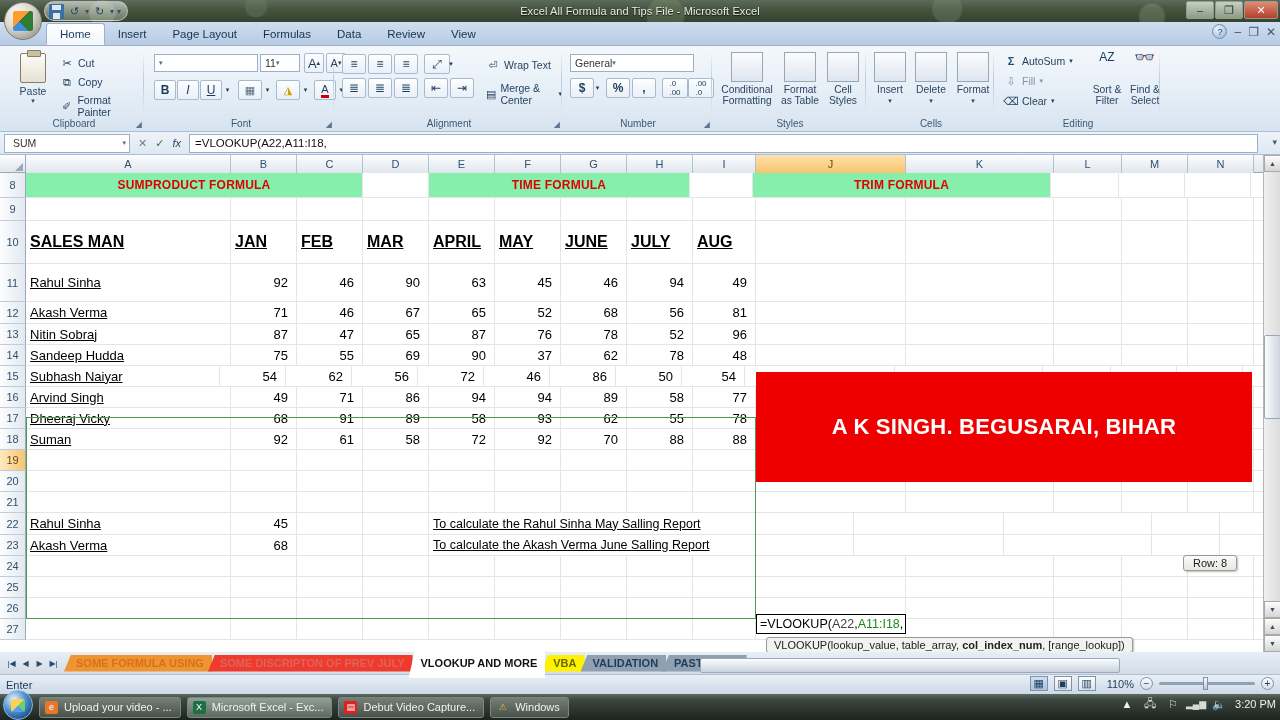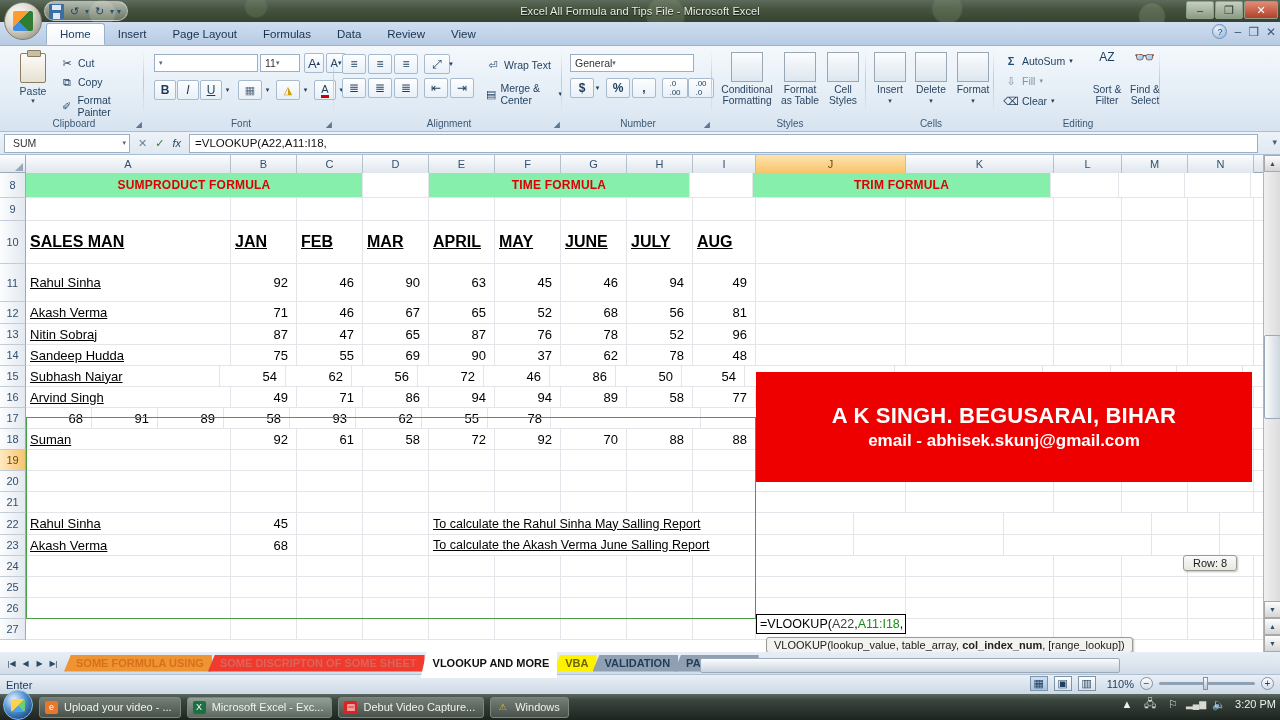--- a/index.html
+++ b/index.html
@@ -708,20 +708,21 @@
       <div class="cell r" style="width:66px">89</div>
       <div class="cell r" style="width:66px">58</div>
       <div class="cell r" style="width:63px">77</div>
       <div class="cell" style="width:150px"></div>
       <div class="cell" style="width:148px"></div>
       <div class="cell" style="width:68px"></div>
       <div class="cell" style="width:66px"></div>
       <div class="cell" style="width:66px"></div>
     </div>
     <div class="row" style="height:21px">
+      <div class="cell l" style="width:205px">Dheeraj Vicky</div>
       <div class="cell r" style="width:66px">68</div>
       <div class="cell r" style="width:66px">91</div>
       <div class="cell r" style="width:66px">89</div>
       <div class="cell r" style="width:66px">58</div>
       <div class="cell r" style="width:66px">93</div>
       <div class="cell r" style="width:66px">62</div>
       <div class="cell r" style="width:66px">55</div>
       <div class="cell r" style="width:63px">78</div>
       <div class="cell" style="width:150px"></div>
       <div class="cell" style="width:148px"></div>
@@ -884,21 +885,20 @@
       <div class="cell" style="width:68px"></div>
       <div class="cell" style="width:66px"></div>
       <div class="cell" style="width:66px"></div>
     </div>
   </div>
 
   <div id="selrange"></div>
 
   <div id="banner">
     <div class="l1">A K SINGH. BEGUSARAI, BIHAR</div>
-    <div class="l2">email - abhisek.skunj@gmail.com</div>
   </div>
 
   <div id="editcell">
     <span>=VLOOKUP(</span>
       <span style="color:#404040">A22</span>
       <span>,</span>
       <span style="color:#1a8a1a">A11:I18</span>
       <span>,</span>
   </div>
   <div id="tooltip">
@@ -916,21 +916,21 @@
 </div>
 
 <div id="tabbar">
   <div id="navbtns">
     <div class="nb">|◀</div>
     <div class="nb">◀</div>
     <div class="nb">▶</div>
     <div class="nb">▶|</div>
   </div>
   <div class="stab" style="background:#ef9433;color:#d8701a">SOME FORMULA USING</div>
-  <div class="stab" style="background:#f03a2e;color:#dc6459">SOME DISCRIPTON OF SOME SHEET</div>
+  <div class="stab" style="background:#f03a2e;color:#dc6459">SOME DISCRIPTON OF PREV JULY</div>
   <div class="stab active">VLOOKUP AND MORE</div>
   <div class="stab" style="background:#fff200;color:#6b6600">VBA</div>
   <div class="stab" style="background:#90a0b2;color:#1f3c59">VALIDATION</div>
   <div class="stab" style="background:#90a0b2;color:#1f3c59">PASTE SPE(</div>
   <div id="hthumb"></div>
 </div>
 
 <div id="status">
   <span class="mode">Enter</span>
   <div id="zoomzone">

